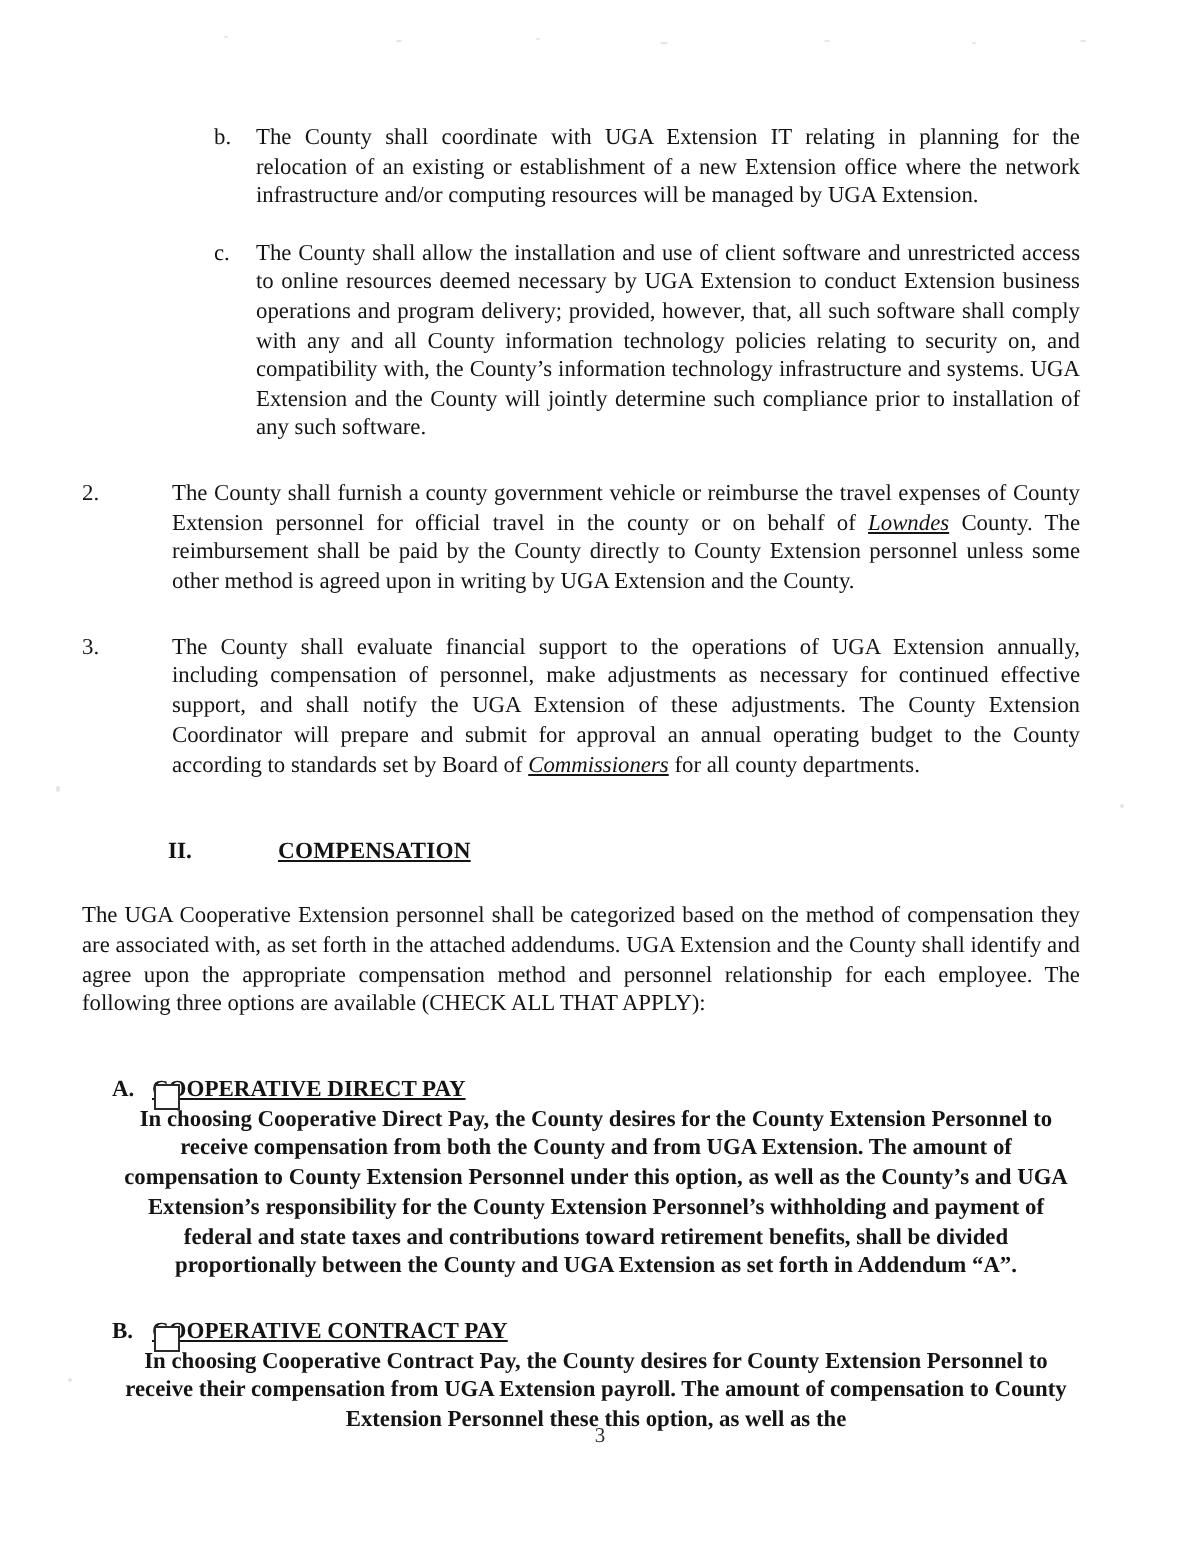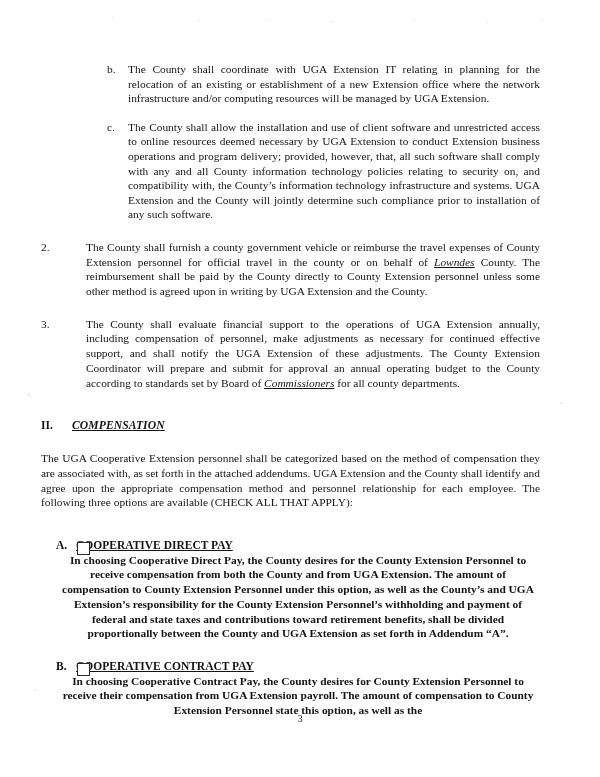--- a/index.html
+++ b/index.html
@@ -68,36 +68,36 @@
     left: 41px;
     top: 0;
     width: 20px;
     text-align: left;
     font-size: 11.4px;
   }
 
   
   .section-head {
     position: relative;
-    padding-left: 26px;
+    padding-left: 50px;
     font-size: 11.6px;
     line-height: 15px;
     font-weight: bold;
+    margin-left: 43px;
   }
   .section-head .sec-num {
     position: absolute;
     left: 41px;
     top: 0;
   }
   .section-head .sec-title {
     display: inline-block;
     margin-left: 46px;
     text-decoration: underline;
     letter-spacing: 0.1px;
-    font-style: italic;
   }
 
   
   .bodypara {
     margin: 0 60px 0 41px;
     font-size: 11.4px;
     line-height: 14.7px;
     text-align: justify;
     text-justify: inter-word;
   }
@@ -223,20 +223,20 @@
       <span class="opt-body">In choosing Cooperative Direct Pay, the County desires for the County Extension Personnel to receive compensation from both the County and from UGA Extension. The amount of compensation to County Extension Personnel under this option, as well as the County’s and UGA Extension’s responsibility for the County Extension Personnel’s withholding and payment of federal and state taxes and contributions toward retirement benefits, shall be divided proportionally between the County and UGA Extension as set forth in Addendum “A”.</span>
     </div>
 
     <div class="spacer-lg"></div>
 
     <div class="option">
       <span class="checkbox"></span>
       <span class="opt-head">
         <span class="opt-letter">B.</span><span class="opt-title">COOPERATIVE CONTRACT PAY</span>
       </span>
-      <span class="opt-body">In choosing Cooperative Contract Pay, the County desires for County Extension Personnel to receive their compensation from UGA Extension payroll.  The amount of compensation to County Extension Personnel state this option, as well as the</span>
+      <span class="opt-body">In choosing Cooperative Contract Pay, the County desires for County Extension Personnel to receive their compensation from UGA Extension payroll.  The amount of compensation to County Extension Personnel these this option, as well as the</span>
     </div>
 
   </div>
 
   <div class="pagenum">3</div>
 
 </div>
 
 </body></html>

